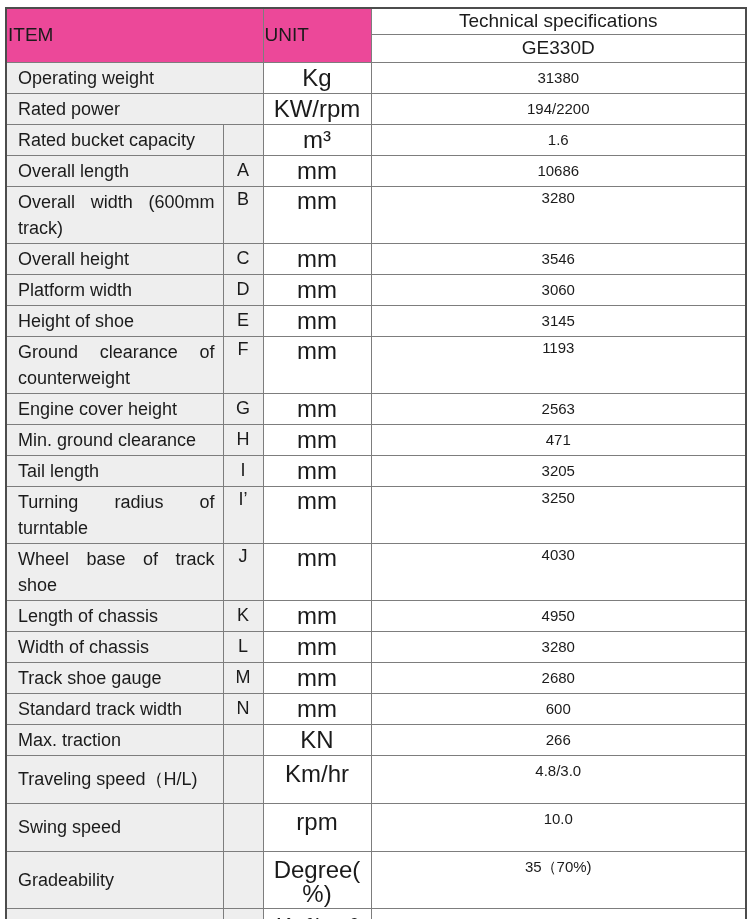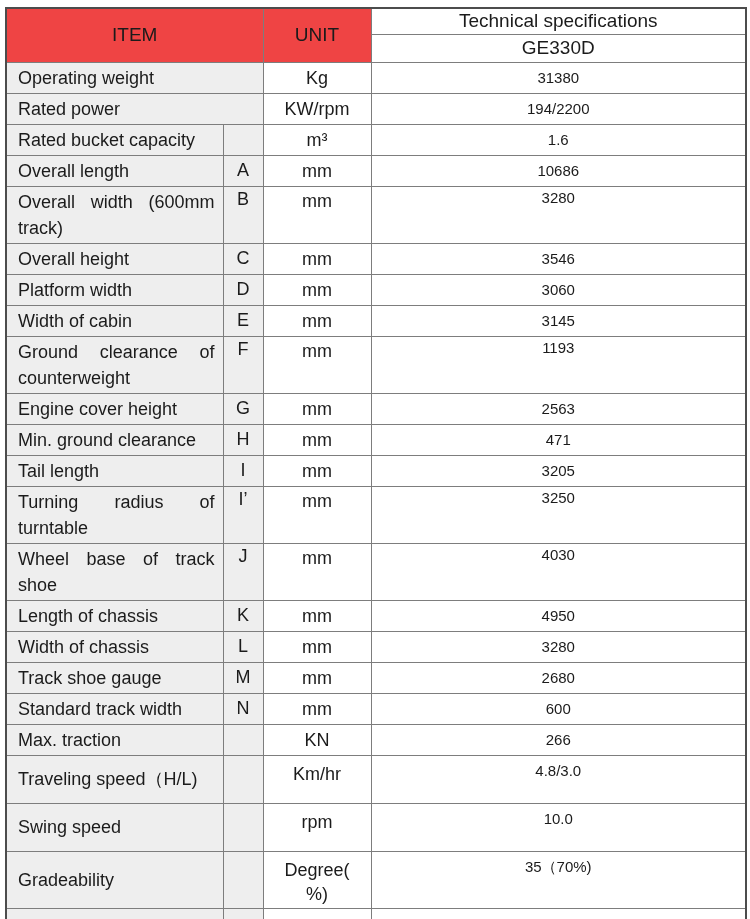--- a/index.html
+++ b/index.html
@@ -27,23 +27,23 @@
     border-bottom: 4px solid #161616;
   }
   table.spec th, table.spec td {
     border: 1px solid #7d7d7d;
     font-weight: normal;
     box-sizing: border-box;
     overflow: hidden;
   }
   
   th.item-h, th.unit-h {
-    background: #ef4444;
+    background: #ec4899;
     font-size: 19px;
-    text-align: center;
+    text-align: left;
     vertical-align: middle;
   }
   th.spec-h, th.model-h {
     background: #ffffff;
     font-size: 19px;
     text-align: center;
     vertical-align: middle;
   }
   
   td.item {
@@ -57,21 +57,21 @@
   }
   td.code {
     background: #eeeeee;
     font-size: 18px;
     text-align: center;
     vertical-align: middle;
     padding: 2px 0;
   }
   td.unit {
     background: #ffffff;
-    font-size: 18px;
+    font-size: 24px;
     text-align: center;
     vertical-align: middle;
     white-space: pre-line;
     line-height: 24px;
     padding: 2px 0;
   }
   td.val {
     background: #ffffff;
     font-size: 15px;
     text-align: center;
@@ -148,21 +148,21 @@
   </tr>
 
   <tr class="t-single" style="height: 29px;">
     <td class="item">Platform width</td>
     <td class="code">D</td>
     <td class="unit">mm</td>
     <td class="val">3060</td>
   </tr>
 
   <tr class="t-single" style="height: 29px;">
-    <td class="item">Width of cabin</td>
+    <td class="item">Height of shoe</td>
     <td class="code">E</td>
     <td class="unit">mm</td>
     <td class="val">3145</td>
   </tr>
 
   <tr class="t-double" style="height: 56px;">
     <td class="item">Ground clearance of counterweight</td>
     <td class="code">F</td>
     <td class="unit">mm</td>
     <td class="val">1193</td>

